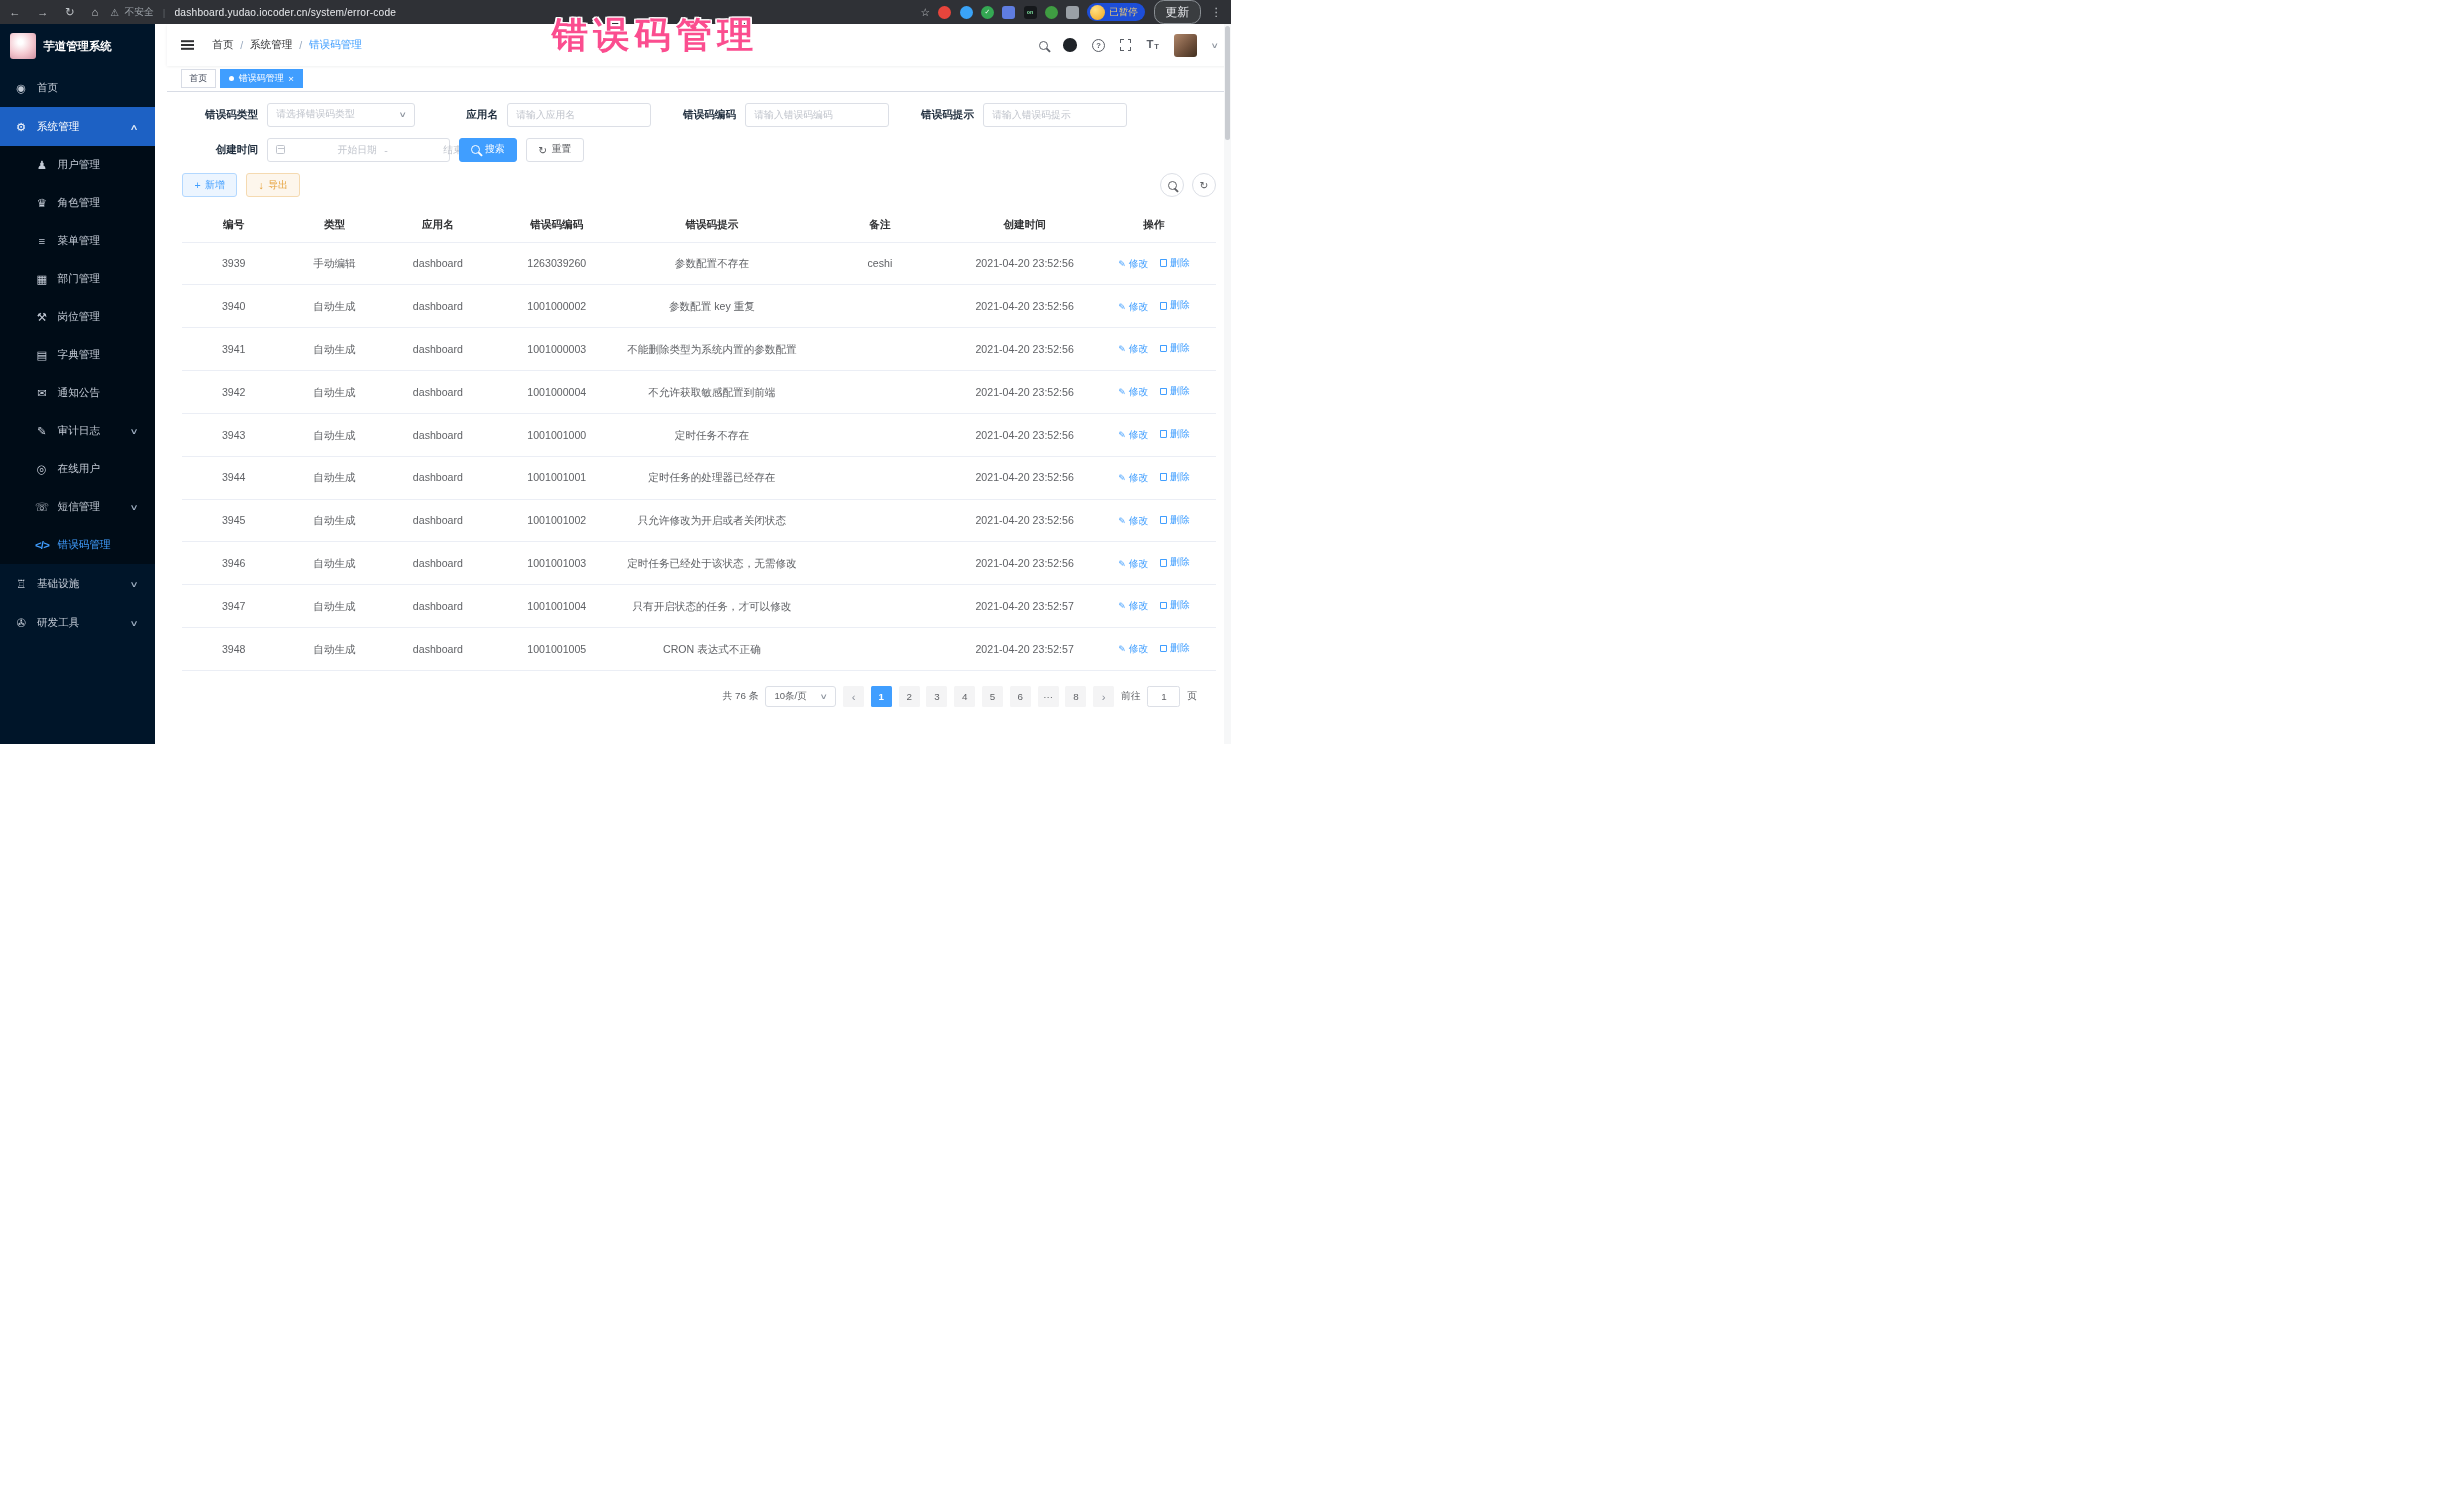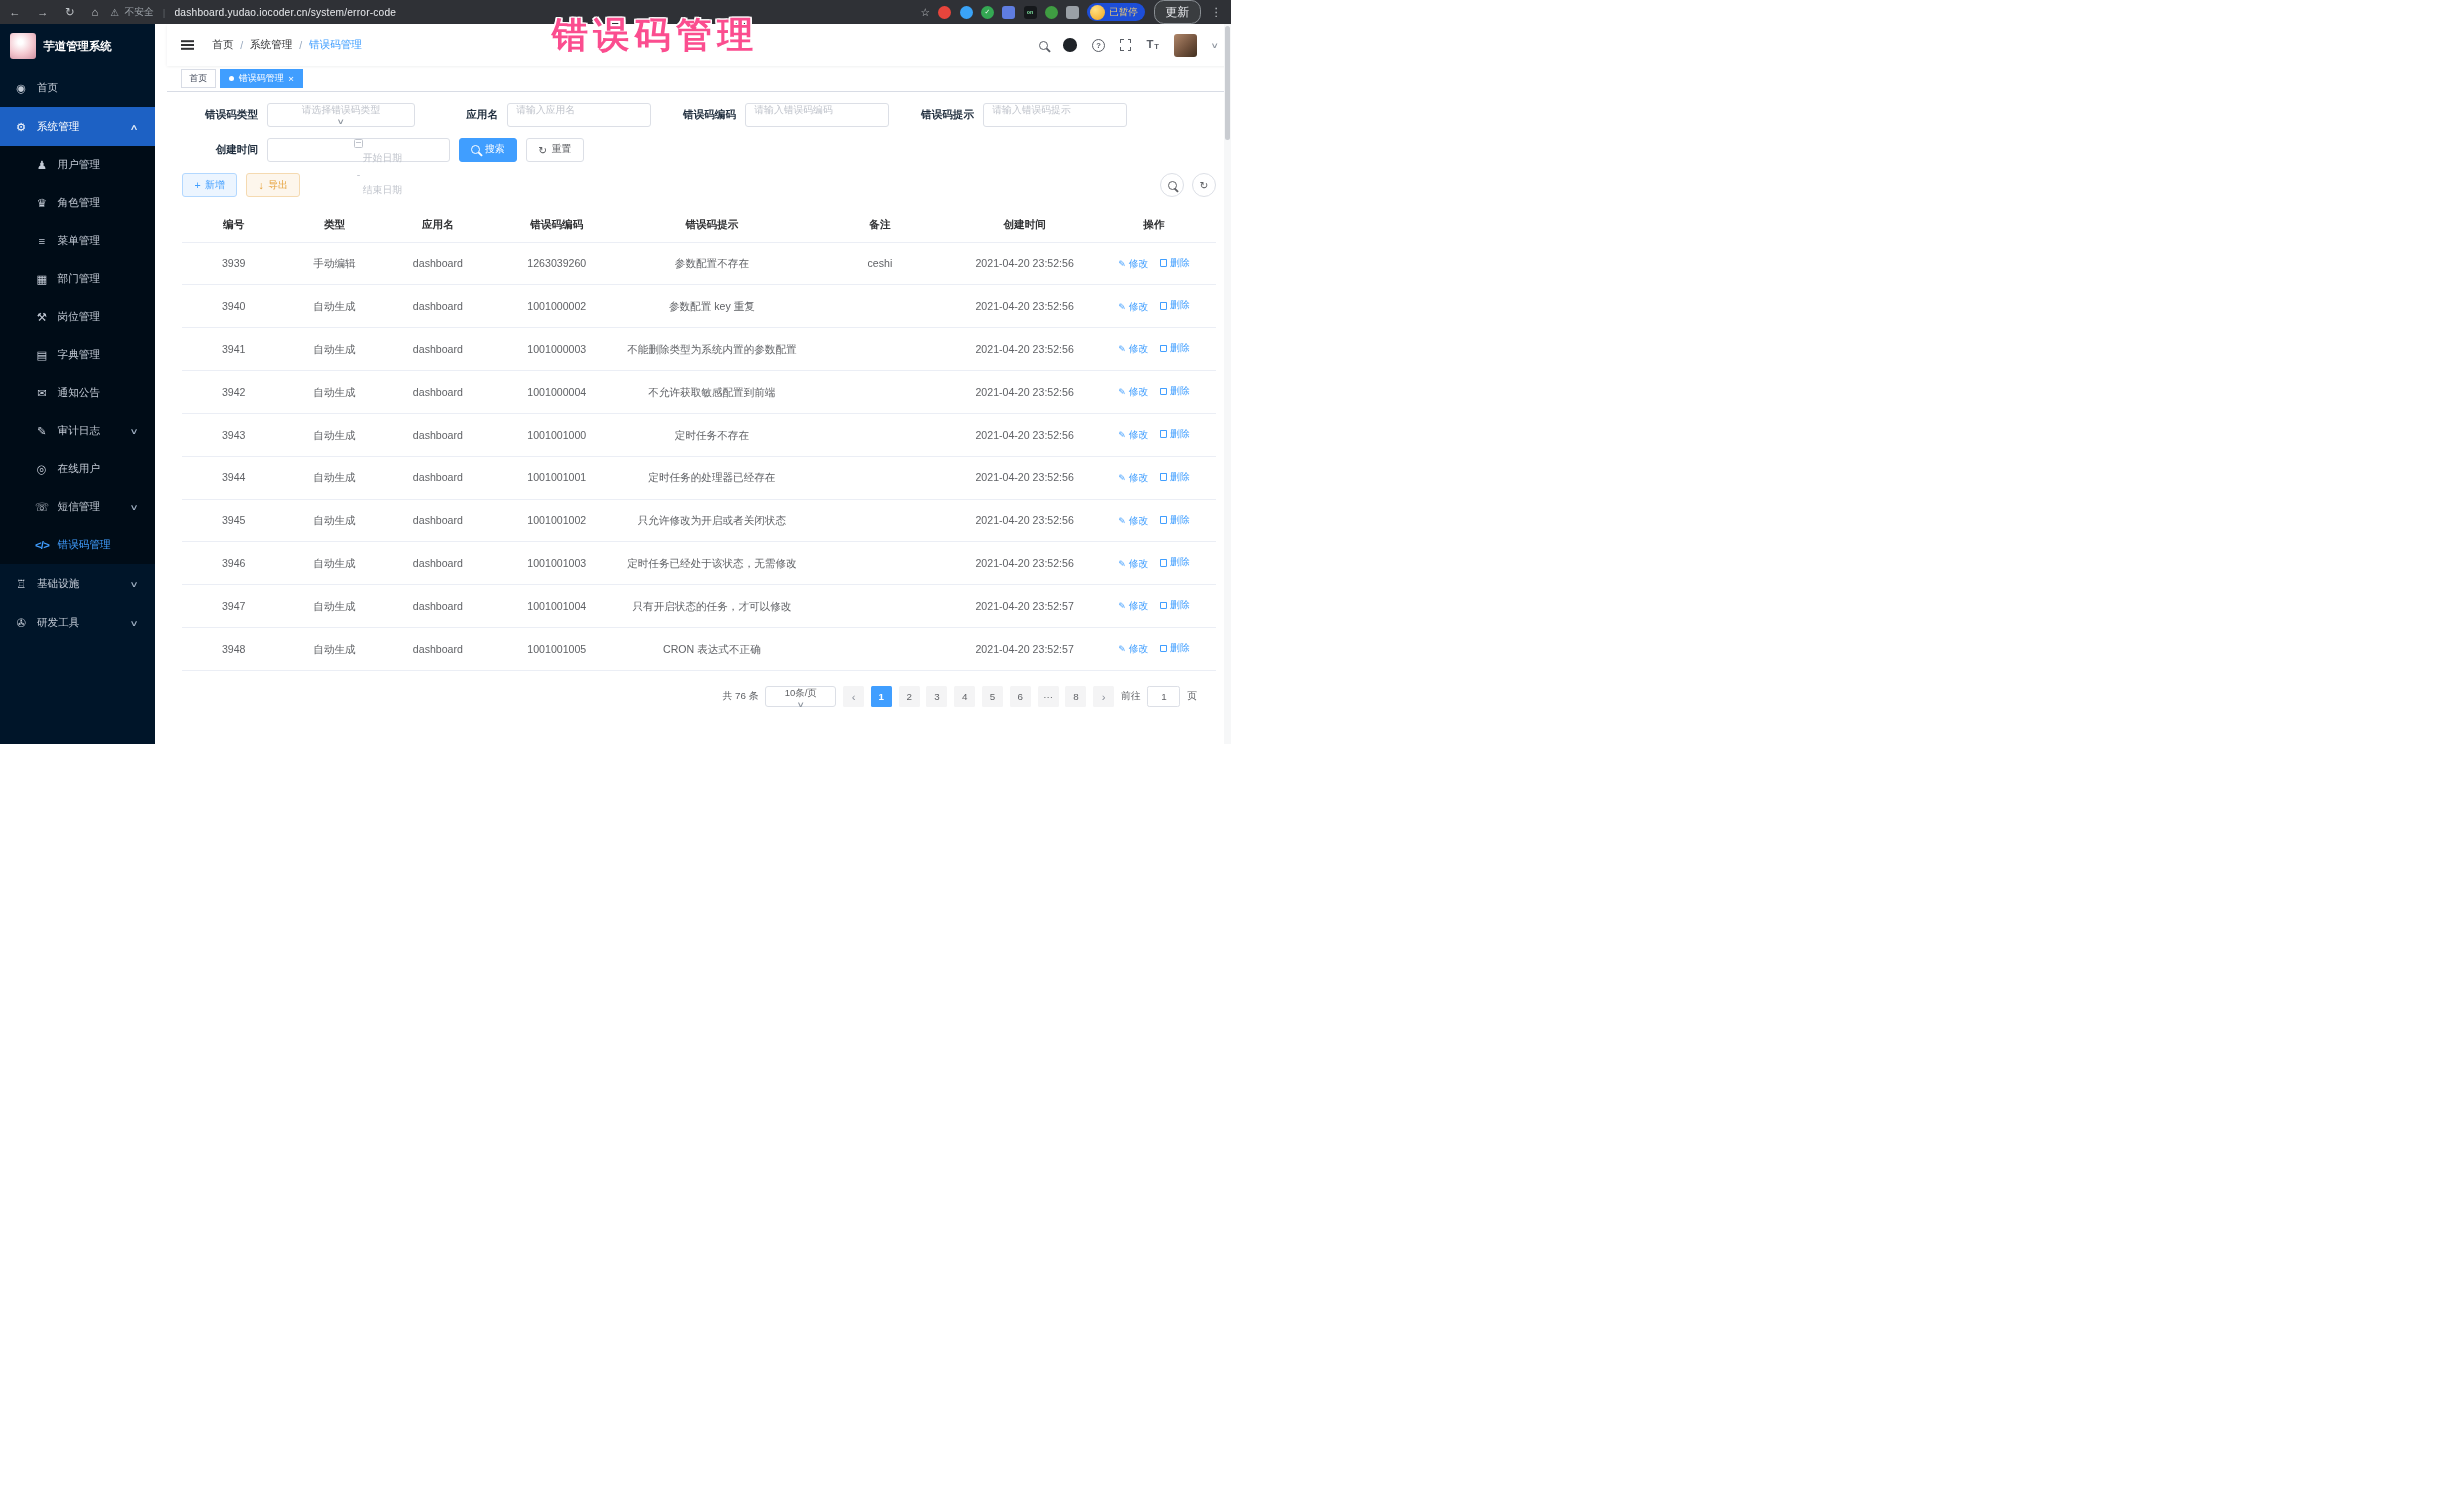--- a/index.html
+++ b/index.html
@@ -82,21 +82,21 @@
   .tag .tdot { width:5.3px; height:5.3px; border-radius:50%; background:#fff; }
   .tag .x { font-size:9.8px; line-height:1; }
 
   
   .content { flex:1; padding:10.6px 15px 0; min-height:0; }
 
   .frow { display:flex; align-items:center; margin-bottom:11.4px; font-size:10.6px; }
   .flabel { font-weight:700; color:#1f2d3d; text-align:right; margin-right:9px; flex-shrink:0; }
   .w84 { width:64px; } .w70 { width:53px; }
   .ml16 { margin-left:12px; } .ml40 { margin-left:30px; } .ml28 { margin-left:21px; }
-  .ctrl { height:24px; border:0.8px solid #dcdfe6; border-radius:3px; background:#fff; display:flex; align-items:center; padding:0 8.3px; color:#606266;flex-direction:column; }
+  .ctrl { height:24px; border:0.8px solid #dcdfe6; border-radius:3px; background:#fff; display:flex; align-items:center; padding:0 8.3px; color:#606266; }
   .ctrl input { border:none; outline:none; width:100%; font-size:9.8px; color:#606266; font-family:inherit; background:transparent; }
   ::placeholder { color:#c0c4cc; opacity:1; }
   .sel { width:148px; justify-content:space-between; cursor:pointer; }
   .sel .ph { color:#c0c4cc; font-size:9.8px; }
   .inp { width:144px; }
   .date-range { width:183px; gap:4.5px; }
   .date-range input { width:48px; text-align:right; flex:none;margin-left:39px; }
   .date-range .dash { color:#c0c4cc; margin:0 3px; }
   .cal { display:inline-block; width:9px; height:9px; border:1.1px solid #c0c4cc; border-radius:1.5px; position:relative; flex-shrink:0; }
   .cal::before { content:""; position:absolute; left:0.8px; right:0.8px; top:1.9px; height:1.1px; background:#c0c4cc; }

